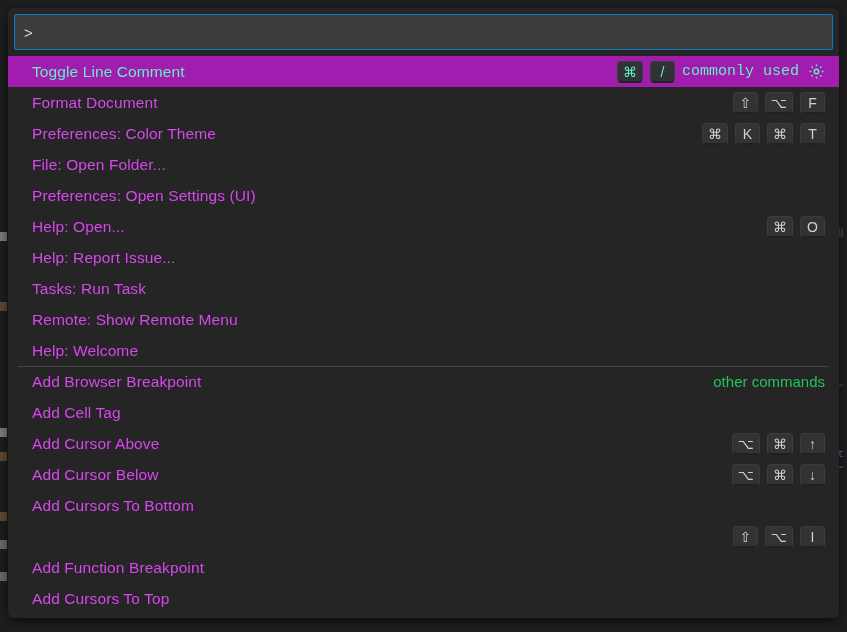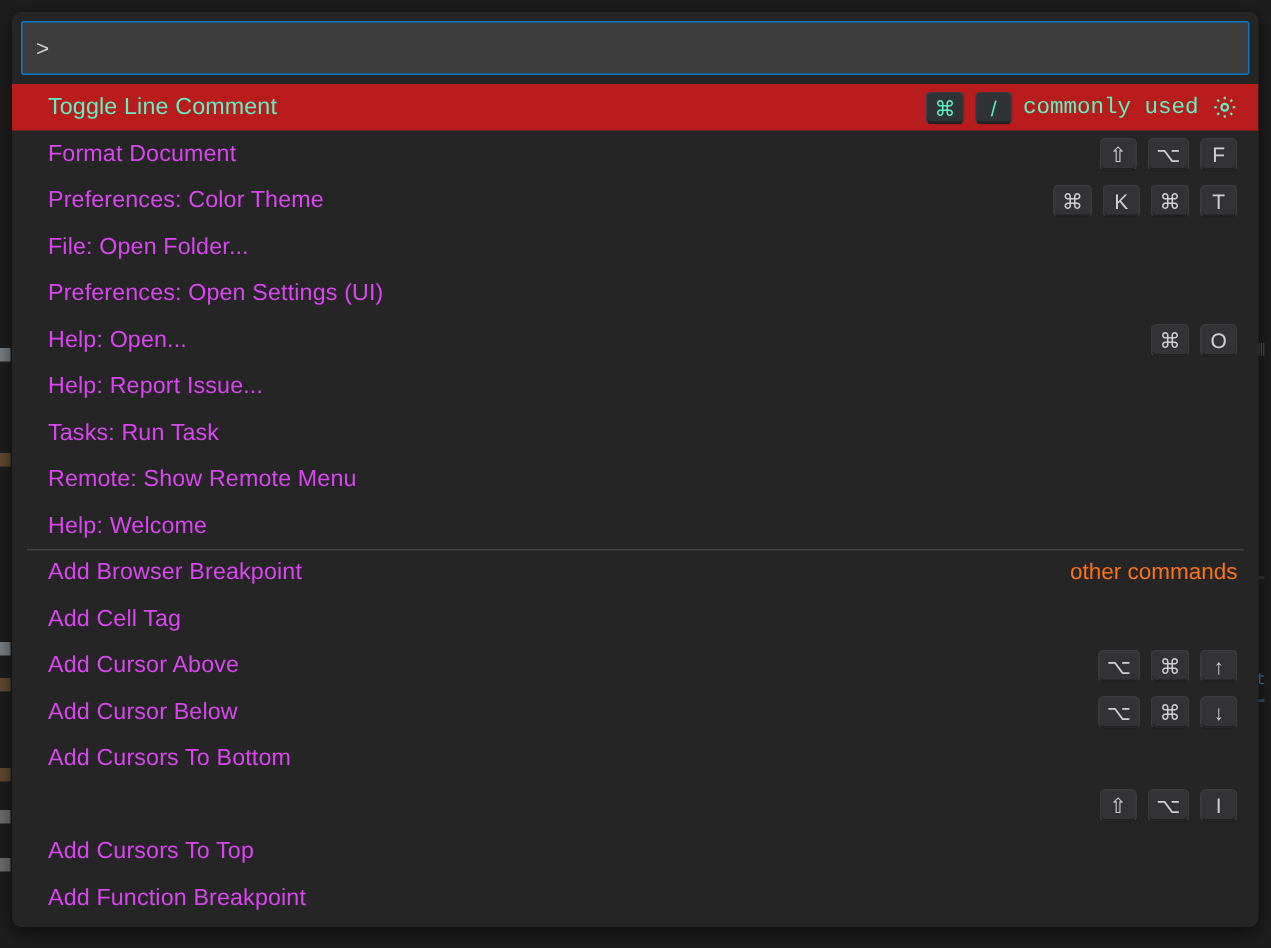--- a/index.html
+++ b/index.html
@@ -94,21 +94,21 @@
 
   .row {
     position: relative;
     height: 31px;
     display: flex;
     align-items: center;
     padding: 0 14px 0 24px;
     cursor: pointer;
   }
   .row.selected {
-    background: #b91c1c;
+    background: #a21caf;
     justify-content: space-between;
   }
   .row.group-start::before {
     content: "";
     position: absolute;
     left: 10px;
     right: 10px;
     top: 0;
     height: 1px;
     background: #454545;
@@ -159,21 +159,21 @@
     background: #303335;
     border-color: #3a3e40;
     border-bottom-color: #1f2223;
   }
 
   .group-tag {
     font-size: 15px;
     white-space: nowrap;
   }
   .group-tag.commonly { color: #61f0c4; font-family: Liberation Mono, monospace; }
-  .group-tag.other { color: #f97316; }
+  .group-tag.other { color: #22c55e; }
 
   .gear-icon {
     display: inline-flex;
     align-items: center;
     justify-content: center;
     width: 18px;
     height: 18px;
     margin-left: 1px;
   }
   .gear-icon svg { display: block; }
@@ -310,22 +310,22 @@
       <div class="row">
         <div class="row-right">
           <span class="keys">
             <span class="key">⇧</span>
             <span class="key">⌥</span>
             <span class="key">I</span>
           </span>
         </div>
       </div>
       <div class="row">
+        <span class="row-label">Add Function Breakpoint</span>
+        <div class="row-right"></div>
+      </div>
+      <div class="row">
         <span class="row-label">Add Cursors To Top</span>
         <div class="row-right"></div>
       </div>
-      <div class="row">
-        <span class="row-label">Add Function Breakpoint</span>
-        <div class="row-right"></div>
-      </div>
     </div>
 
 </div>
 
 </body></html>

